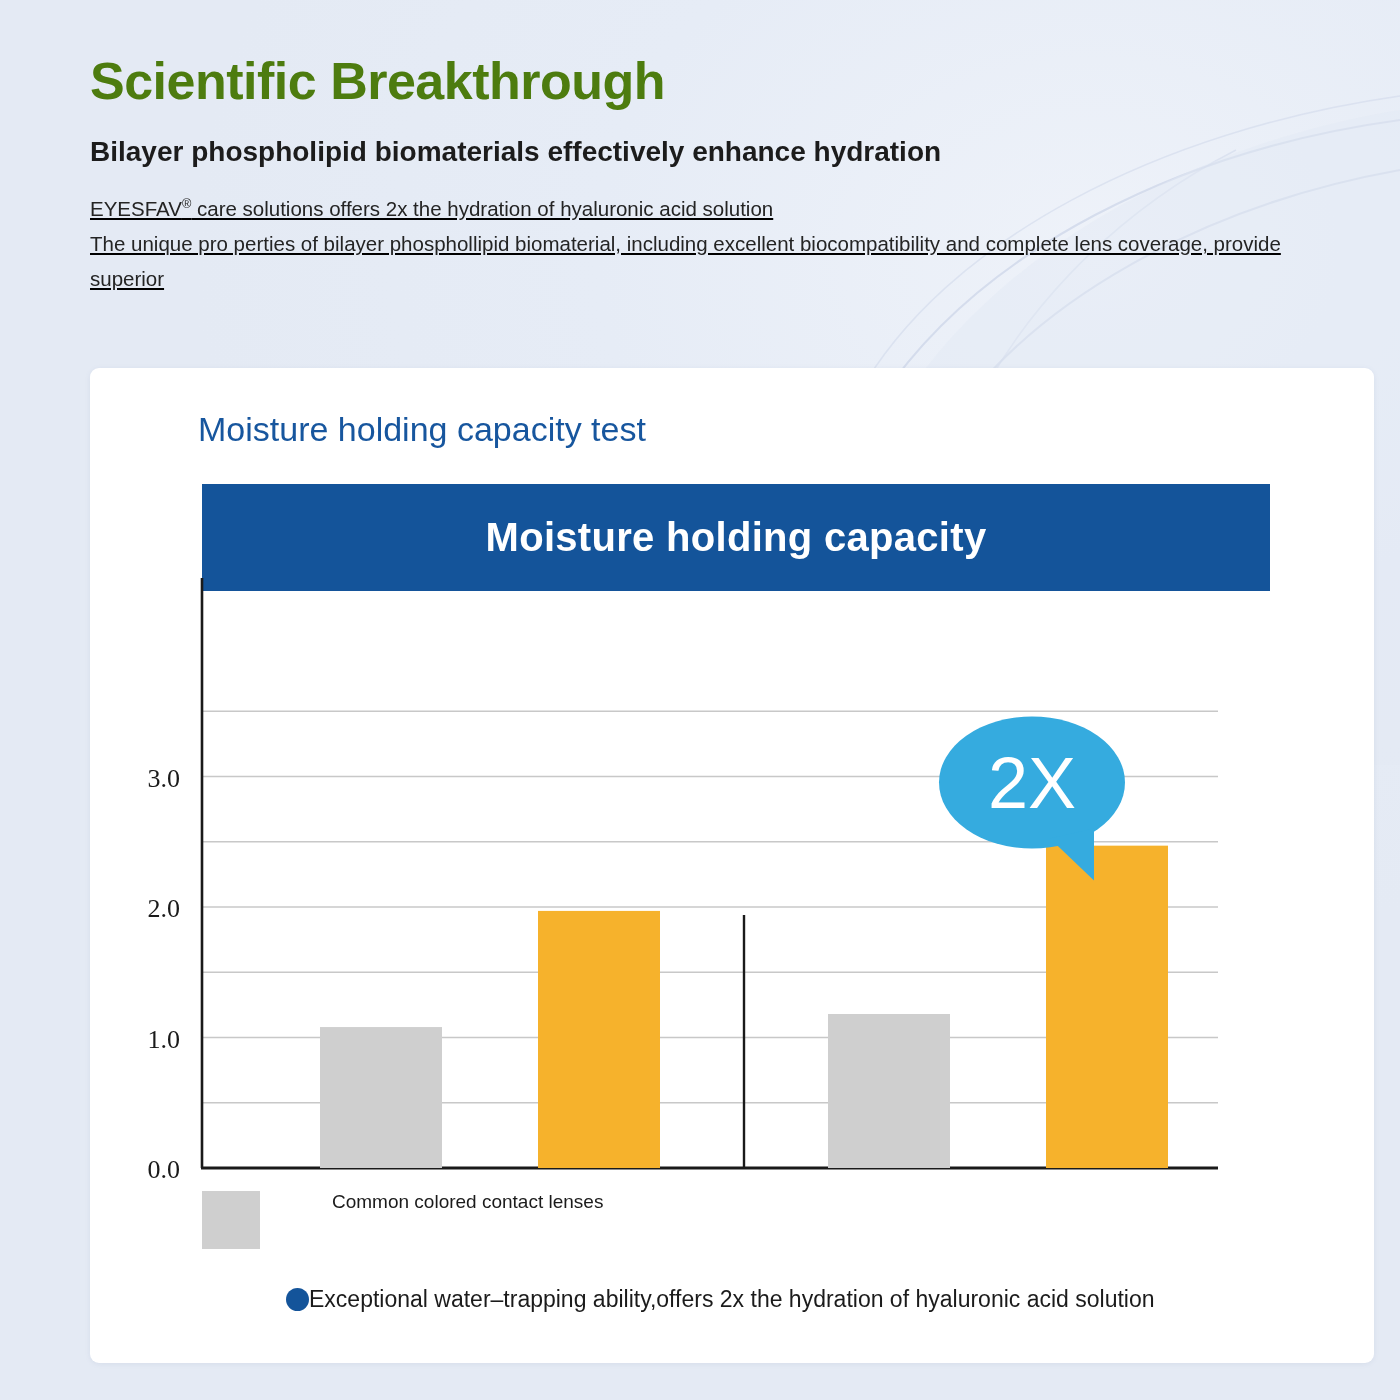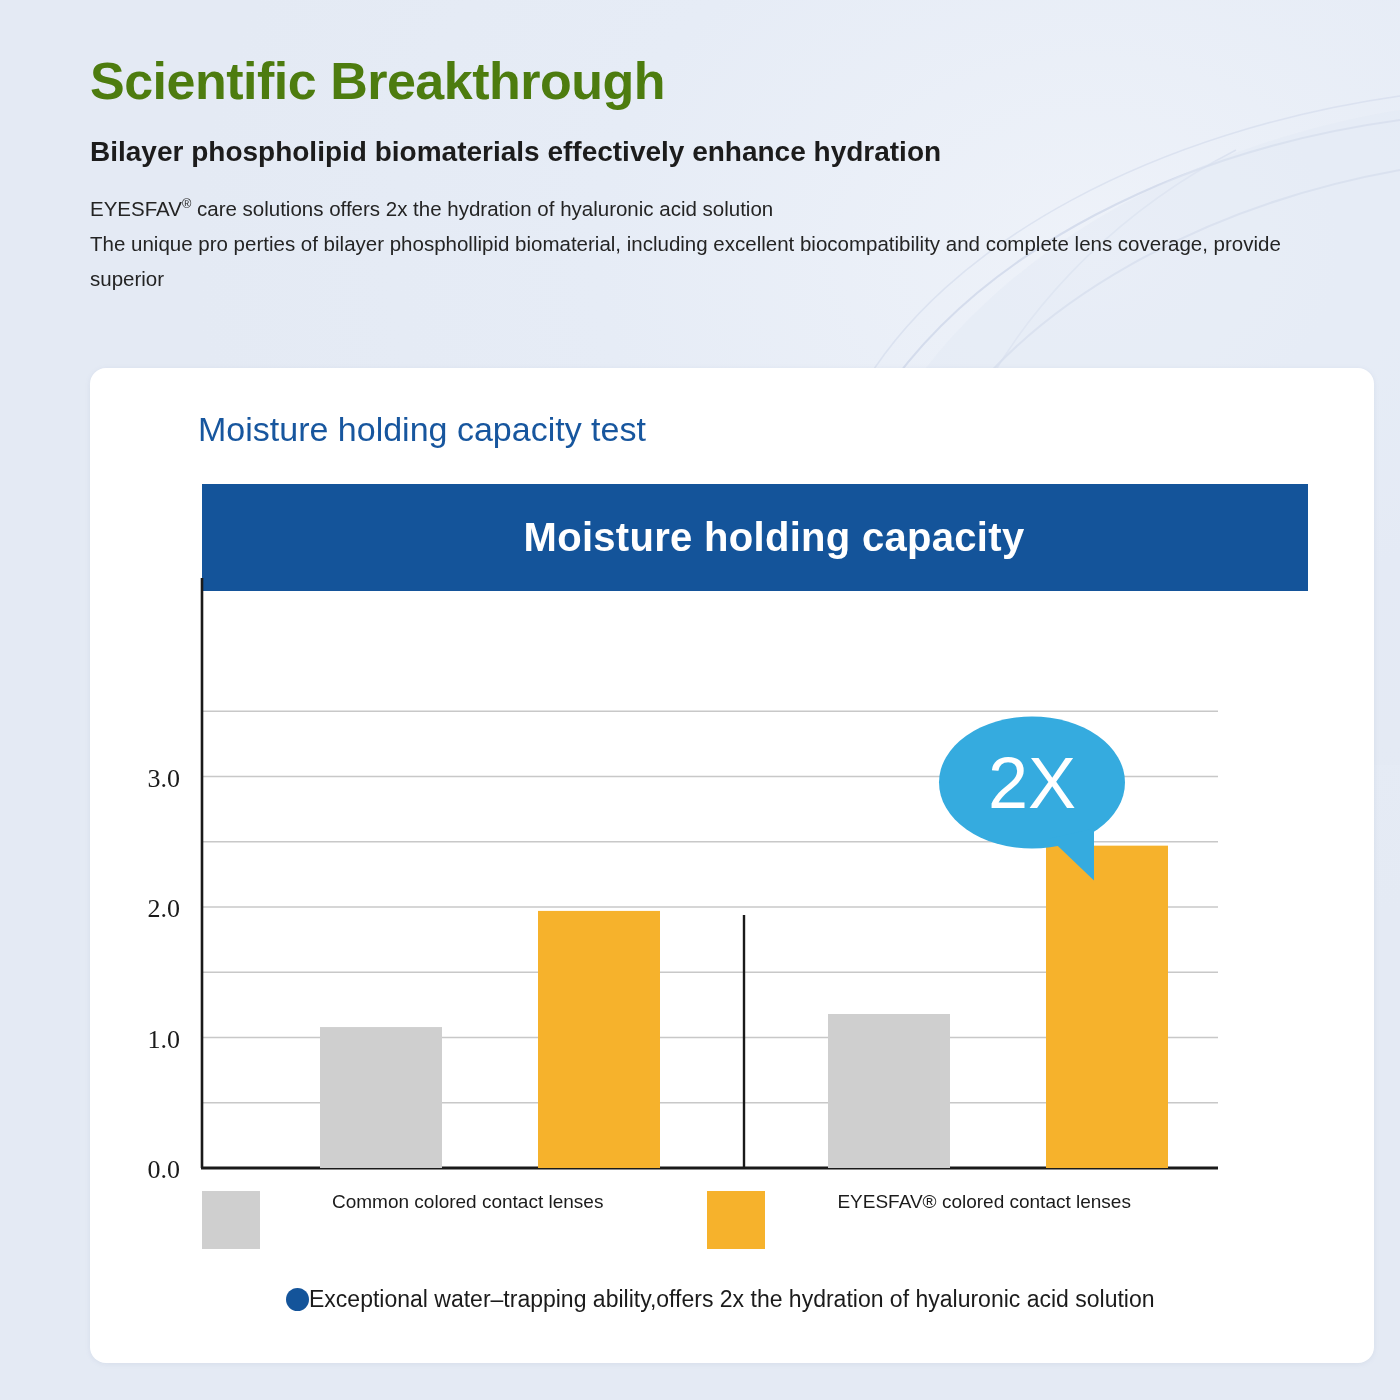--- a/index.html
+++ b/index.html
@@ -46,20 +46,21 @@
   }
   #page-subtitle {
     font-size: 28px;
     color: #1c1c1c;
     margin: 22px 0 0 0;
     font-weight: bold;
     line-height: 1.25;
   }
   #intro-lines {
     margin-top: 22px;
+    text-decoration: underline;
   }
   .intro-line {
     font-size: 20.5px;
     color: #242424;
     line-height: 1.72;
     white-space: nowrap;
   }
   .intro-line.wrap { white-space: normal; }
   .sup {
     font-size: 0.62em;
@@ -68,21 +69,21 @@
   }
 
   
   #chart-card {
     position: absolute;
     left: 90px;
     top: 368px;
     width: 1284px;
     height: 995px;
     background: #ffffff;
-    border-radius: 16px;
+    border-radius: 9px;
     box-shadow: 0 1px 5px rgba(120,140,175,0.13);
   }
 
   #chart-card-title {
     position: absolute;
     left: 108px;
     top: 42px;
     font-size: 34px;
     color: #17569e;
     letter-spacing: 0px;
@@ -91,21 +92,20 @@
   #chart-banner {
     position: absolute;
     left: 112px;
     top: 116px;
     width: 1068px;
     height: 107px;
     background: #14549a;
     display: flex;
     align-items: center;
     justify-content: center;
-    padding-left: 38px;
   }
   #chart-banner-label {
     color: #ffffff;
     font-size: 40px;
     font-weight: bold;
     letter-spacing: 0.3px;
   }
 
   
   #plot {
@@ -221,24 +221,20 @@
         <path d="M 960 470.5 L 1004 512.5 L 1004 460.5 Z" fill="#35abdf"></path>
         <text x="942" y="439.5" text-anchor="middle" font-size="72" fill="#ffffff" font-family="&quot;Liberation Sans&quot;, sans-serif">2X</text>
       </g>
     </svg>
 
   <div id="legend">
     <div class="legend-entry" id="legend-entry-1">
       <span class="legend-swatch" style="background: rgb(207, 207, 207);"></span>
       <span class="legend-label">Common colored contact  lenses</span>
     </div>
-    <div class="legend-entry" id="legend-entry-2">
-      <span class="legend-swatch" style="background: rgb(246, 178, 44);"></span>
-      <span class="legend-label">EYESFAV® colored contact lenses</span>
-    </div>
   </div>
 
   <div id="footnote">
     <span id="footnote-bullet" style="background: rgb(20, 84, 154);"></span>
     <span id="footnote-text">Exceptional water–trapping ability,offers 2x the hydration of hyaluronic acid solution</span>
   </div>
 
 </div>
 
 </body></html>

